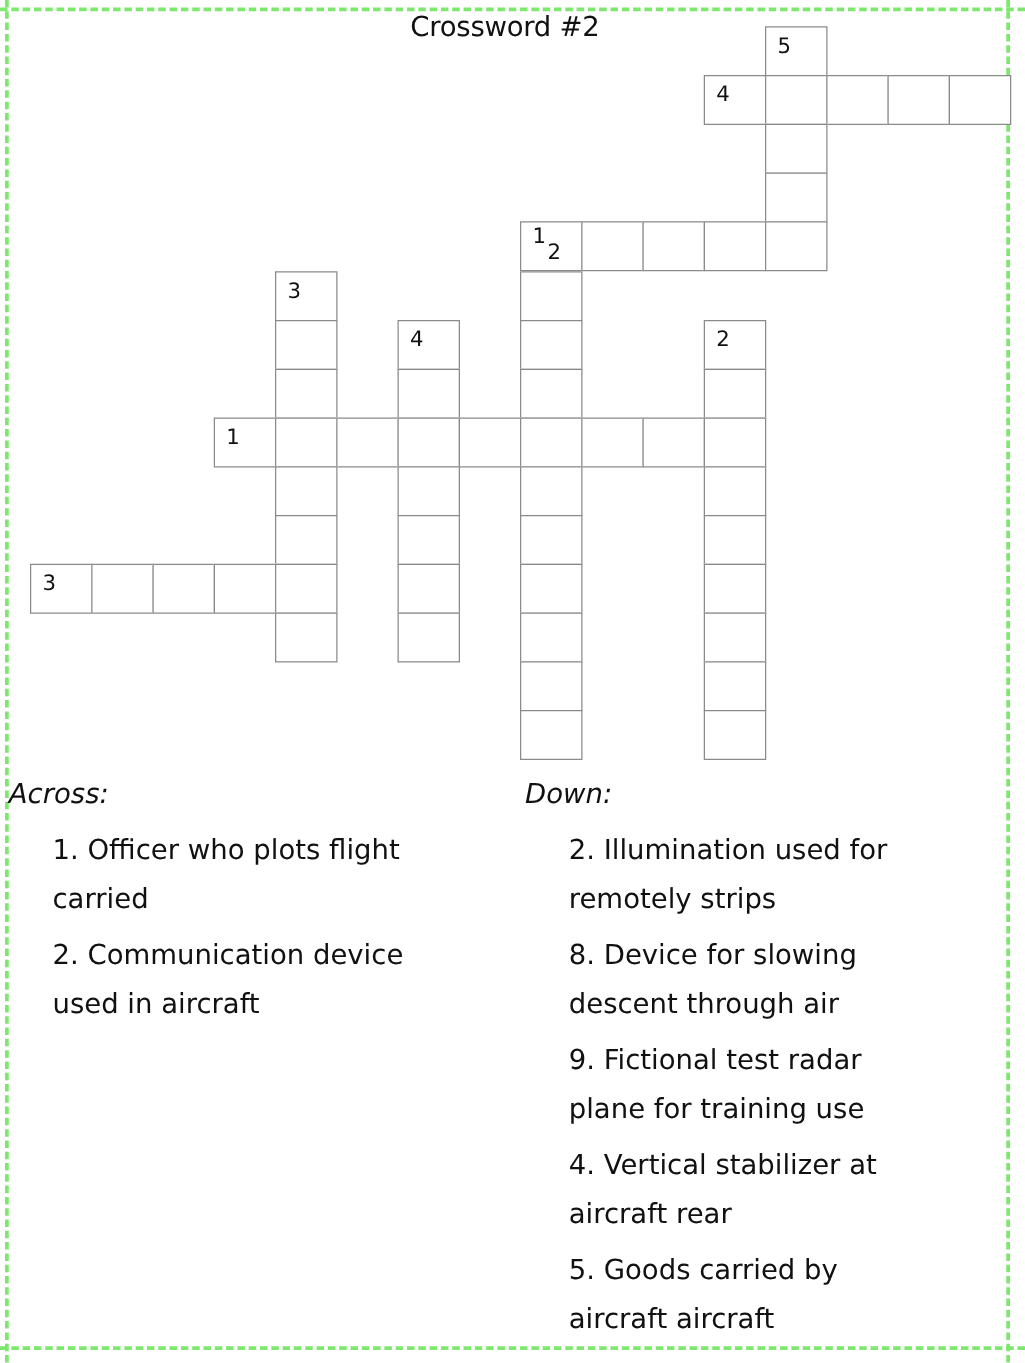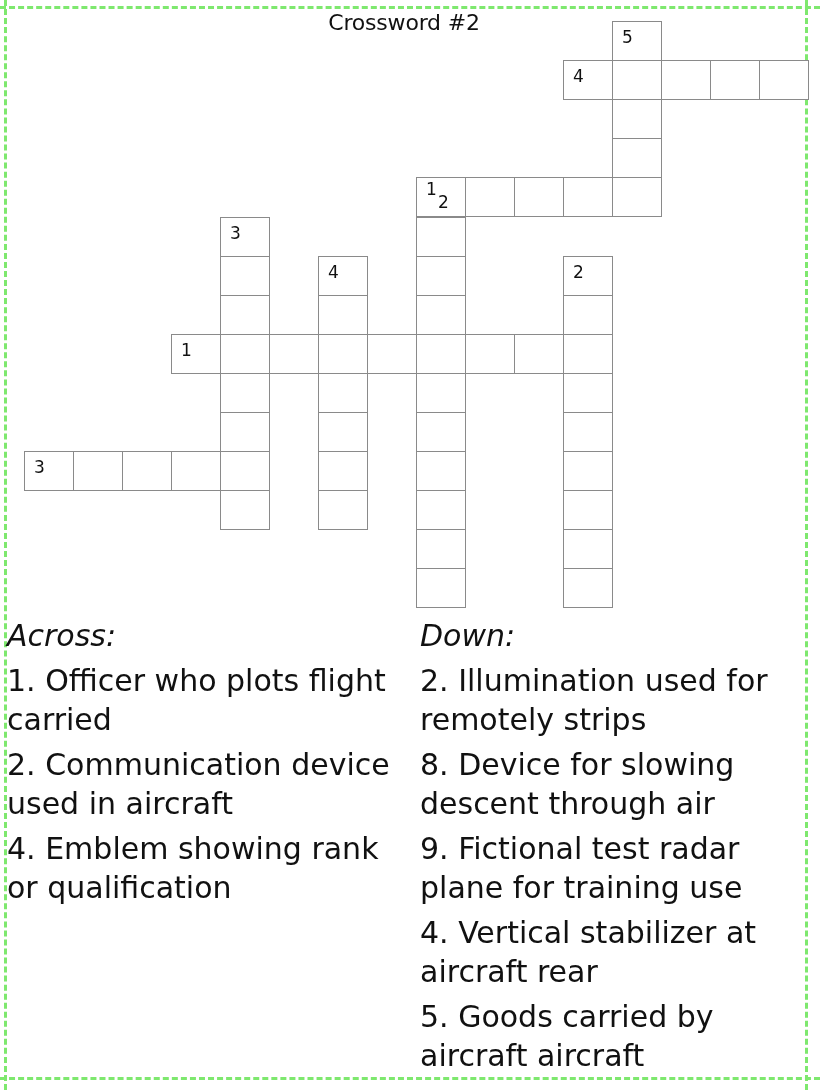--- a/index.html
+++ b/index.html
@@ -63,34 +63,35 @@
       font-size: 17px;
       line-height: 17px;
       color: #111;
     }
     .cell-num.primary { left: 9px; top: 7px; }
     .cell-num.secondary-low { left: 21px; top: 16px; }
     .cell-num.primary-small { left: 9px; top: 3px; }
     .clues {
       position: absolute;
       top: 616px;
-      font-size: 30px;
+      font-size: 22px;
       line-height: 39px;
       color: #111;
     }
     .clues.across { left: 7px; width: 395px; }
     .clues.down { left: 420px; width: 380px; }
     .clue-heading {
       font-style: italic;
       margin: 0 0 6px 0;
       height: 39px;
     }
     .clue {
       margin: 0 0 6px 0;
       white-space: normal;
+      padding-left: 35px;
     }
     .clue .line { display: block; height: 39px; }
   </style>
 </head>
 <body>
 
 <div class="guide-h" style="top:6px;"></div>
 <div class="guide-h" style="top:1077px;"></div>
 <div class="guide-v" style="left:4px;"></div>
 <div class="guide-v" style="left:805px;"></div>
@@ -179,24 +180,20 @@
   <div class="clue-heading">Across:</div>
   <div id="across-list">
       <div class="clue">
         <span class="line">1. Officer who plots flight</span>
         <span class="line">carried</span>
       </div>
       <div class="clue">
         <span class="line">2. Communication device</span>
         <span class="line">used in aircraft</span>
       </div>
-      <div class="clue">
-        <span class="line">4. Emblem showing rank</span>
-        <span class="line">or qualification</span>
-      </div>
     </div>
 </div>
 
 <div class="clues down">
   <div class="clue-heading">Down:</div>
   <div id="down-list">
       <div class="clue">
         <span class="line">2. Illumination used for</span>
         <span class="line">remotely strips</span>
       </div>

